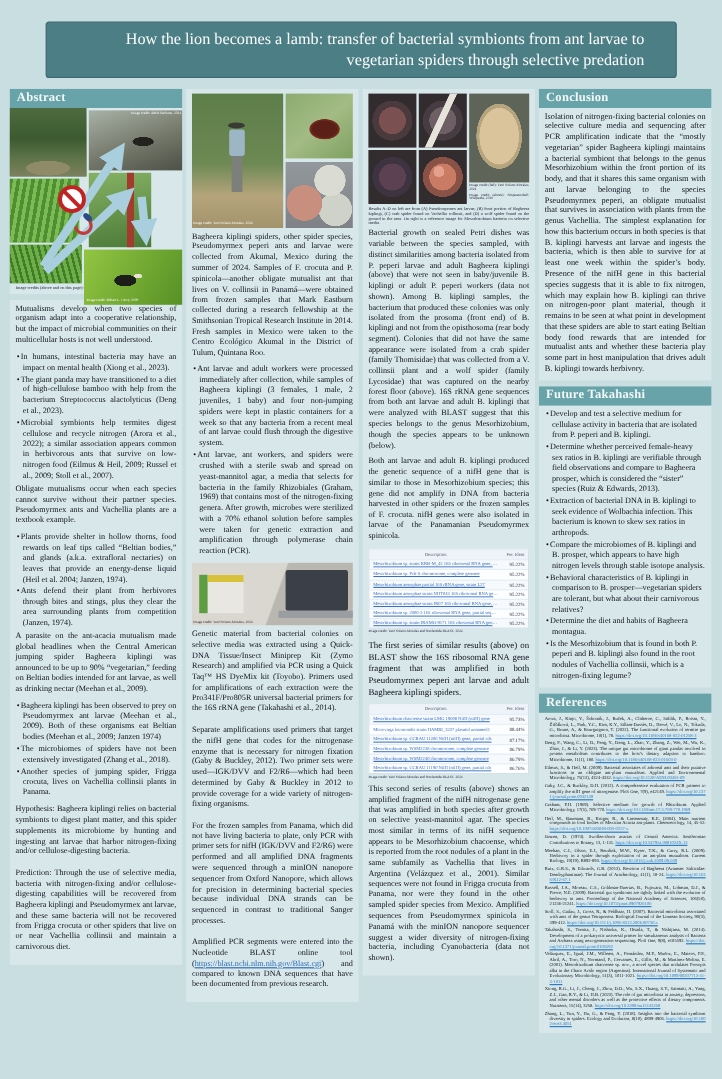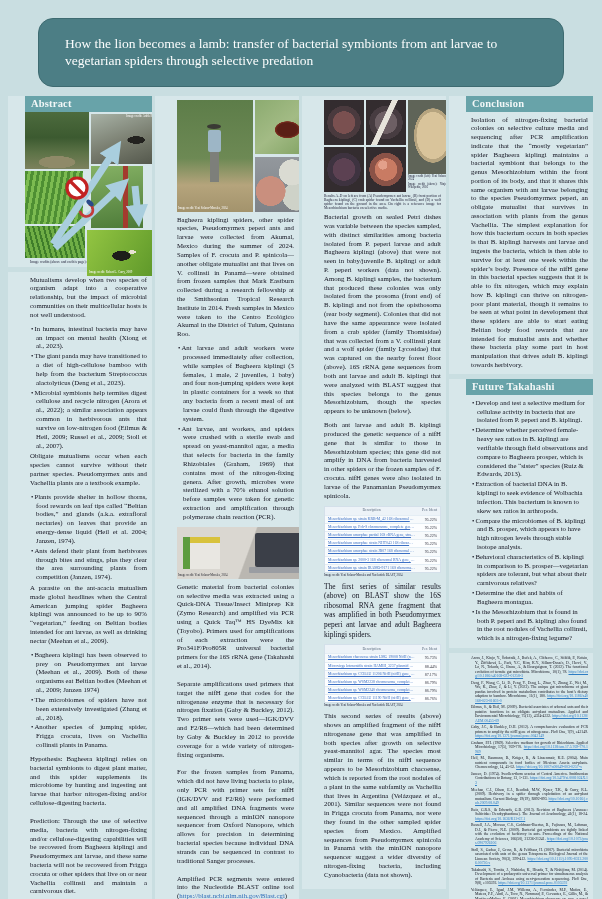--- a/index.html
+++ b/index.html
@@ -1,21 +1,21 @@
 <!DOCTYPE html>
 <html><head>
 <meta charset="utf-8">
 <style>
   html,body{margin:0;padding:0;}
   body{width:602px;height:899px;background:#c9dee1;font-family:"Liberation Serif",serif;overflow:hidden;}
-  .title-bar{margin:18px 38px 9px;background:#4c7e85;border:1px solid #3e6b71;color:#fbfdfd;text-align:left;
-    font-size:13.5px;line-height:1.28;padding:16px 26px;border-radius:15px;}
+  .title-bar{margin:18px 38px 9px;background:#4c7e85;border:1px solid #3e6b71;color:#fbfdfd;text-align:right;
+    font-size:13.5px;line-height:1.28;padding:5px 26px;border-radius:3px;}
   .columns{display:flex;gap:3px;padding:0 8px;align-items:flex-start;}
   .col{flex:0 0 144px;width:144px;display:flex;flex-direction:column;gap:5px;height:828px;overflow:hidden;}
-  .section{background:#d7e7ea;padding-left:17px;}
+  .section{background:#d7e7ea;}
   .sec-header{background:#68a3a9;color:#f2f7f7;font-weight:bold;font-size:10.5px;padding:2px 6px 3px;letter-spacing:.2px;}
   .sec-body{padding:4px 5px;font-size:6.8px;line-height:1.3;color:#12121f;text-align:justify;}
   .sec-body p{margin:0 0 5px;}
   .bullet{margin:0 0 1px;padding-left:6px;text-indent:-5px;}
   .bullet::before{content:"•";margin-right:1px;}
   .gap{height:4px;}
   
   .collage{position:relative;width:144px;height:146px;background:#d7e7ea;}
   .ph{position:absolute;}
   .ph-forest{left:0;top:0;width:64px;height:57px;background:
@@ -291,20 +291,21 @@
         <div class="bullet">Determine whether perceived female-heavy sex ratios in B. kiplingi are verifiable through field observations and compare to Bagheera prosper, which is considered the “sister” species (Ruiz &amp; Edwards, 2013).</div>
         <div class="bullet">Extraction of bacterial DNA in B. kiplingi to seek evidence of Wolbachia infection. This bacterium is known to skew sex ratios in arthropods.</div>
         <div class="bullet">Compare the microbiomes of B. kiplingi and B. prosper, which appears to have high nitrogen levels through stable isotope analysis.</div>
         <div class="bullet">Behavioral characteristics of B. kiplingi in comparison to B. prosper—vegetarian spiders are tolerant, but what about their carnivorous relatives?</div>
         <div class="bullet">Determine the diet and habits of Bagheera montagua.</div>
         <div class="bullet">Is the Mesorhizobium that is found in both P. peperi and B. kiplingi also found in the root nodules of Vachellia collinsii, which is a nitrogen-fixing legume?</div>
       </div>
     </div>
 
     <div class="section">
+      <div class="sec-header">References</div>
       <div class="refs">
         <div class="ref-item"><span>Arora, J., Kinjo, Y., Šobotník, J., Buček, A., Clitheroe, C., Stiblik, P., Roisin, Y., Žifčáková, L., Park, Y.C., Kim, K.Y., Sillam-Dussès, D., Hervé, V., Lo, N., Tokuda, G., Brune, A., &amp; Bourguignon, T. (2022). The functional evolution of termite gut microbiota. Microbiome, 10(1), 78.</span> <a href="#" class="ref-link">https://doi.org/10.1186/s40168-022-01258-3</a></div>
         <div class="ref-item"><span>Deng, F., Wang, C., Li, D., Peng, Y., Deng, L., Zhao, Y., Zhang, Z., Wei, M., Wu, K., Zhao, J., &amp; Li, Y. (2023). The unique gut microbiome of giant pandas involved in protein metabolism contributes to the host’s dietary adaption to bamboo. Microbiome, 11(1), 180.</span> <a href="#" class="ref-link">https://doi.org/10.1186/s40168-023-01603-0</a></div>
         <div class="ref-item"><span>Eilmus, S., &amp; Heil, M. (2009). Bacterial associates of arboreal ants and their putative functions in an obligate ant-plant mutualism. Applied and Environmental Microbiology, 75(13), 4324-4332.</span> <a href="#" class="ref-link">https://doi.org/10.1128/AEM.00455-09</a></div>
         <div class="ref-item"><span>Gaby, J.C., &amp; Buckley, D.H. (2012). A comprehensive evaluation of PCR primers to amplify the nifH gene of nitrogenase. PloS One, 7(9), e42149.</span> <a href="#" class="ref-link">https://doi.org/10.1371/journal.pone.0042149</a></div>
         <div class="ref-item"><span>Graham, P.H. (1969). Selective medium for growth of Rhizobium. Applied Microbiology, 17(5), 769-770.</span> <a href="#" class="ref-link">https://doi.org/10.1128/am.17.5.769-770.1969</a></div>
         <div class="ref-item"><span>Heil, M., Baumann, B., Krüger, R., &amp; Linsenmair, K.E. (2004). Main nutrient compounds in food bodies of Mexican Acacia ant-plants. Chemoecology, 14, 45-52.</span> <a href="#" class="ref-link">https://doi.org/10.1007/s00049-003-0257-x</a></div>
         <div class="ref-item"><span>Janzen, D. (1974). Swollen-thorn acacias of Central America. Smithsonian Contributions to Botany, 13, 1-131.</span> <a href="#" class="ref-link">https://doi.org/10.5479/si.0081024X.13</a></div>
         <div class="ref-item"><span>Meehan, C.J., Olson, E.J., Reudink, M.W., Kyser, T.K., &amp; Curry, R.L. (2009). Herbivory in a spider through exploitation of an ant-plant mutualism. Current Biology, 19(19), R892-893.</span> <a href="#" class="ref-link">https://doi.org/10.1016/j.cub.2009.08.049</a></div>
         <div class="ref-item"><span>Ruiz, G.R.S., &amp; Edwards, G.B. (2013). Revision of Bagheera (Araneae: Salticidae: Dendryphantinae). The Journal of Arachnology, 41(1), 18-24.</span> <a href="#" class="ref-link">https://doi.org/10.1636/K12-67.1</a></div>

